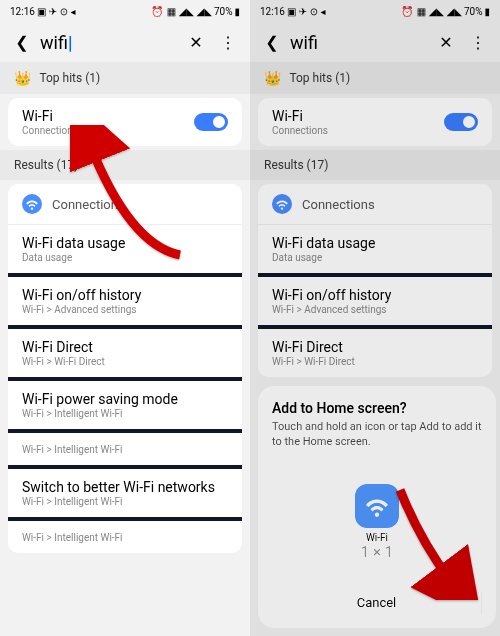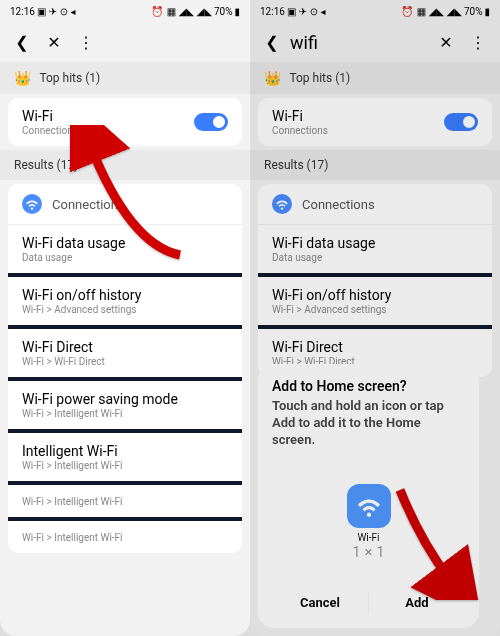--- a/index.html
+++ b/index.html
@@ -1,45 +1,45 @@
 <!DOCTYPE html>
 <html><head>
 <meta charset="utf-8">
 <style>
   * { margin: 0; padding: 0; box-sizing: border-box; font-family: -apple-system, Roboto, sans-serif; }
   body { width: 500px; height: 636px; display: flex; background: #ddd; position: relative; }
-  .phone { width: 250px; height: 636px; background: #f2f2f2; display: flex; flex-direction: column; position: relative; border-radius: 16px; }
+  .phone { width: 250px; height: 636px; background: #f2f2f2; display: flex; flex-direction: column; position: relative; }
   .phone.right { filter: brightness(0.92); }
   .statusbar { height: 22px; display: flex; justify-content: space-between; align-items: center; padding: 0 10px; font-size: 10px; color: #000; background: #f2f2f2; }
   .statusbar .sicons { display: flex; gap: 2px; align-items: center; }
   .searchbar { display: flex; align-items: center; padding: 6px 8px; background: #f2f2f2; gap: 4px; }
   .searchinput { flex: 1; font-size: 18px; border: none; background: transparent; outline: none; color: #000; }
   .iconbtn { width: 28px; height: 28px; display: flex; align-items: center; justify-content: center; font-size: 16px; color: #000; }
   .sectionlabel { padding: 8px 14px; background: #e9e9e9; display: flex; align-items: center; gap: 8px; font-size: 12px; color: #333; }
   .crown { color: #f0b400; font-size: 14px; }
   .card { background: #fff; margin: 4px 8px; border-radius: 10px; overflow: hidden; }
   .row { padding: 10px 14px; border-bottom: 4px solid #0f172a; display: flex; align-items: center; justify-content: space-between; }
   .row:last-child { border-bottom: none; }
   .row .texts .title { font-size: 14px; color: #000; }
   .row .texts .sub { font-size: 10px; color: #888; margin-top: 1px; }
   .toggle { width: 34px; height: 18px; border-radius: 10px; background: #3a7dff; position: relative; }
   .toggle::after { content: ''; position: absolute; width: 16px; height: 16px; background: #fff; border-radius: 50%; right: 1px; top: 1px; border: 2px solid #3a7dff; box-sizing: border-box; }
   .conn-head { display: flex; align-items: center; gap: 10px; padding: 10px 14px; border-bottom: 1px solid #eee; }
   .wifiicon { width: 20px; height: 20px; border-radius: 50%; background: #4a8dff; display: flex; align-items: center; justify-content: center; color: #fff; font-size: 12px; }
   .cursor { color: #0066ff; font-weight: bold; }
-  .dialog-wrap { position: absolute; bottom: 8px; left: 8px; right: 21px; background: #fff; border-radius: 16px; padding: 14px; filter: brightness(1.08); }
+  .dialog-wrap { position: absolute; bottom: 8px; left: 8px; right: 4px; background: #fff; border-radius: 16px; padding: 14px; filter: brightness(1.08); }
   .dialog-title { font-size: 14px; font-weight: 600; margin-bottom: 4px; }
-  .dialog-text { font-size: 13px; color: #444; line-height: 1.3; font-weight: bold; }
+  .dialog-text { font-size: 11px; color: #444; line-height: 1.3; }
   .dialog-icon { margin: 14px auto 4px; width: 70px; text-align: center; }
   .dialog-iconbox { width: 44px; height: 44px; border-radius: 12px; background: #4a8dff; margin: 0 auto; display: flex; align-items: center; justify-content: center; }
   .dialog-iconlabel { font-size: 10px; margin-top: 4px; }
   .dialog-iconsize { font-size: 15px; color: #888; }
   .dialog-iconwrap { border: 1px solid #eee; border-radius: 12px; padding: 10px 20px; margin-top: 10px; }
   .dialog-actions { display: flex; justify-content: space-around; margin-top: 14px; border-top: 1px solid #fff; }
-  .dialog-btn { flex: 1; text-align: center; font-size: 13px; font-weight: 700; padding: 4px 0; }
+  .dialog-btn { flex: 1; text-align: center; font-size: 13px; font-weight: 400; padding: 4px 0; }
   .dialog-actions .dialog-btn:first-child { border-right: 1px solid #e4e4e4; }
   .arrow { position: absolute; z-index: 50; pointer-events: none; }
   .arrow svg { filter: drop-shadow(0 1px 1px rgba(0,0,0,0.3)); }
 </style>
 </head>
 <body>
 
 <div class="phone">
   <div class="statusbar">
     <div class="sicons">
@@ -47,20 +47,21 @@
         <span>▣ ✈ ⊙ ◂</span>
       </div>
     <div class="sicons">
         <span>⏰ ▦ ◢◣ ◢◣</span> 
         <span>70%</span> 
         <span>▮</span>
       </div>
   </div>
   <div class="searchbar">
     <div class="iconbtn">❮</div>
+    <div class="searchinput"><span>wifi</span><span class="cursor">|</span></div>
     <div class="iconbtn">✕</div>
     <div class="iconbtn">⋮</div>
   </div>
 
   <div class="sectionlabel">
     <span class="crown">👑</span>
     <span>Top hits (1)</span>
   </div>
 
   <div class="card">
@@ -103,26 +104,26 @@
         </div>
       </div>
     <div class="row">
         <div class="texts">
           <div class="title">Wi-Fi power saving mode</div>
           <div class="sub">Wi-Fi &gt; Intelligent Wi-Fi</div>
         </div>
       </div>
     <div class="row">
         <div class="texts">
-          <div class="title">Intelligent Wi-Fi</div>
-          <div class="sub">Wi-Fi &gt; Intelligent Wi-Fi</div>
-        </div>
-      </div>
-    <div class="row">
-        <div class="texts">
+          <div class="sub">Wi-Fi &gt; Intelligent Wi-Fi</div>
+        </div>
+      </div>
+    <div class="row">
+        <div class="texts">
+          <div class="title">Switch to better Wi-Fi networks</div>
           <div class="sub">Wi-Fi &gt; Intelligent Wi-Fi</div>
         </div>
       </div>
     <div class="row">
         <div class="texts">
           <div class="sub">Wi-Fi &gt; Intelligent Wi-Fi</div>
         </div>
       </div>
   </div>
 
@@ -212,21 +213,20 @@
           <svg width="26" height="26" viewBox="0 0 24 24">
               <path fill="#fff" d="M12 18c1 0 2 1 2 2s-1 2-2 2-2-1-2-2 1-2 2-2zm0-6c3 0 5 2 6 3l-2 2c-1-1-2-2-4-2s-3 1-4 2l-2-2c1-1 3-3 6-3zm0-6c5 0 9 3 10 5l-2 2c-2-2-5-4-8-4s-6 2-8 4l-2-2c1-2 5-5 10-5z"></path>
             </svg>
         </div>
         <div class="dialog-iconlabel">Wi-Fi</div>
         <div class="dialog-iconsize">1 × 1</div>
       </div>
     </div>
     <div class="dialog-actions">
       <div class="dialog-btn">Cancel</div>
-      <div class="dialog-btn">Add</div>
     </div>
   </div>
 
   <div class="arrow" style="left:140px; top:480px;">
     <svg width="100" height="120">
         <defs>
           <marker id="ah2" markerWidth="8" markerHeight="8" refX="2" refY="4" orient="auto">
             <path d="M0,0 L8,4 L0,8 Z" fill="#d10000"></path>
           </marker>
         </defs>

